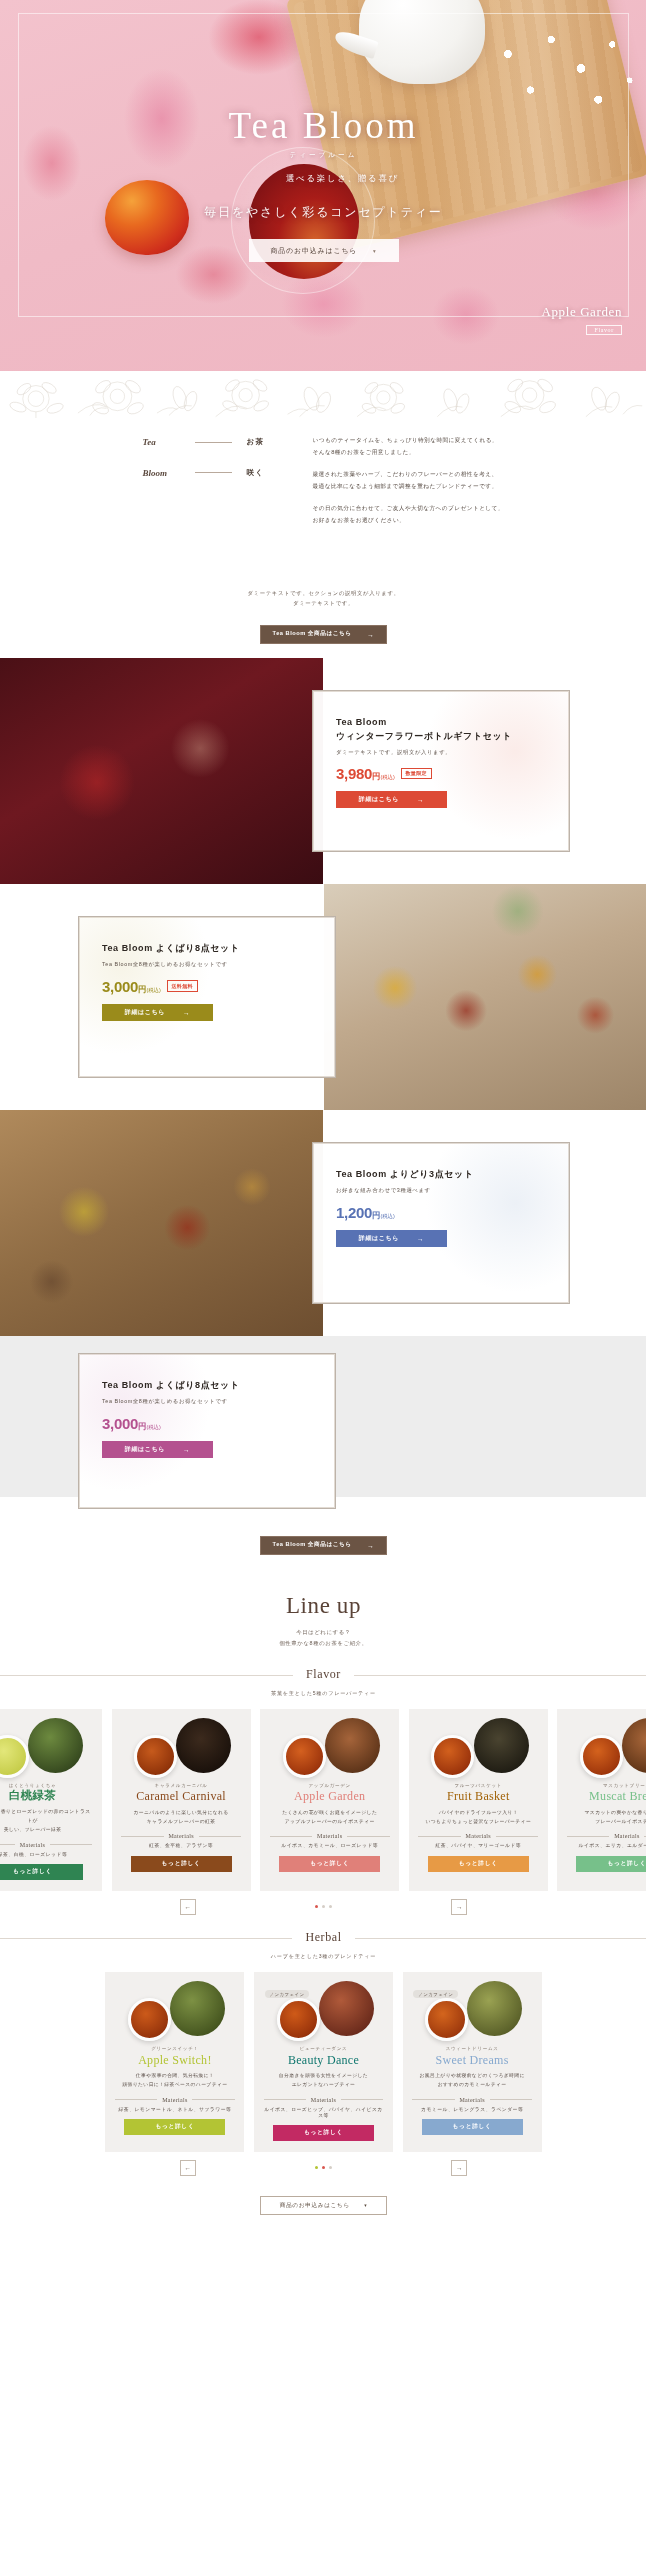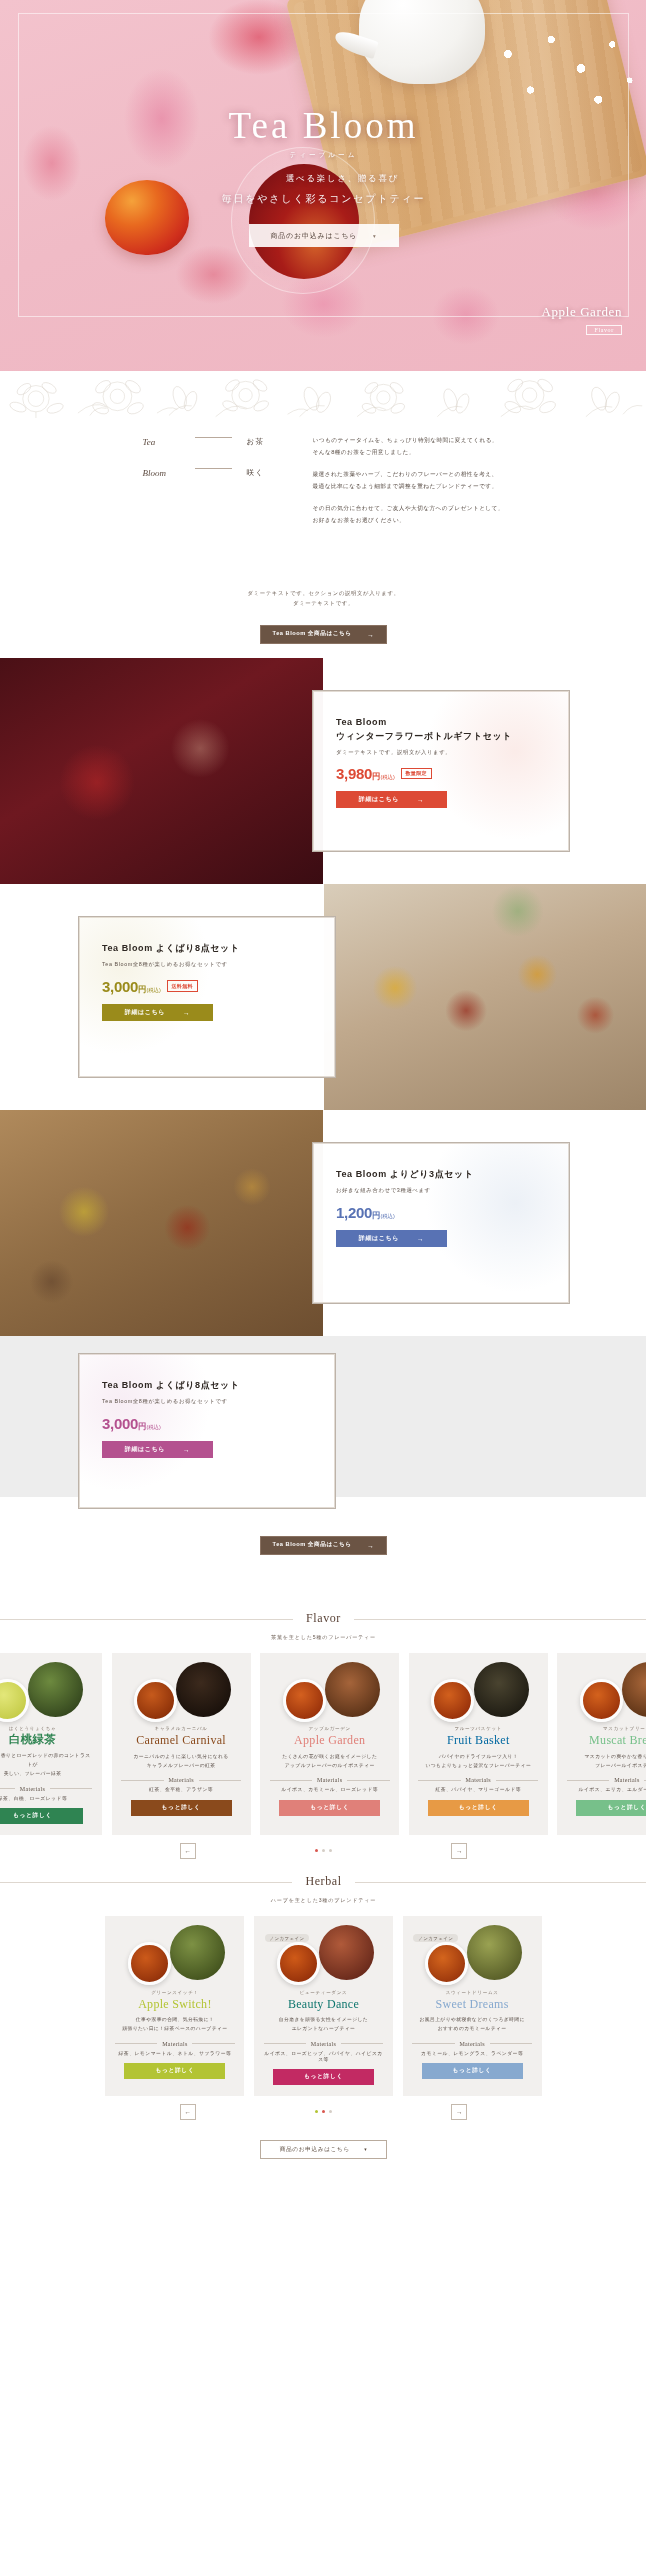--- a/index.html
+++ b/index.html
@@ -142,22 +142,22 @@
   }
   .hero-lead1 {
     margin-top: 13px;
     font-size: 8.4px;
     letter-spacing: 1.8px;
     color: #ffffff;
     text-shadow: 0 0.6px 4.8px rgba(90,20,40,0.55);
     margin-left: 38px;
   }
   .hero-lead2 {
-    margin-top: 8px;
-    font-size: 10px;
+    margin-top: 20px;
+    font-size: 12px;
     letter-spacing: 1.8px;
     color: rgba(255,255,255,0.95);
     text-shadow: 0 0.6px 4.8px rgba(90,20,40,0.6);
   }
   .hero-cta {
     margin: 18px auto 0;
     width: 150px; height: 23px;
     background: rgba(255,255,255,0.9);
     display: flex; align-items: center; justify-content: center; gap: 15.6px;
     font-size: 6.9px; letter-spacing: 0.9px; color: #4b3a31;
@@ -195,22 +195,23 @@
   
   .intro {
     width: 647px;
     padding: 17px 0 26px;
     display: flex;
     justify-content: center;
     gap: 32px;
   }
   .intro-terms { width: 138px; padding-top: 2.4px; }
   .term-row {
-    display: flex; gap: 15px;
+    display: flex; align-items: center; gap: 15px;
     margin-bottom: 20.4px;
+    font-weight: bold;
   }
   .term-en {
     font-family: "Liberation Serif", "DejaVu Serif", serif;
     font-style: italic;
     font-size: 9px;
     color: #5d4b40;
     width: 37px;
   }
   .term-rule { flex: 1; height: 0.6px; background: #b9a99c; max-width: 37px; }
   .term-jp { font-size: 7.5px; color: #4b3d34; letter-spacing: 1.2px; }
@@ -680,20 +681,24 @@
 </div>
 
 <div style="padding:23px 0 6px;">
   <div class="btn-brown">
     <span>Tea Bloom 全商品はこちら</span>
     <span class="arr">→</span>
   </div>
 </div>
 
 <section class="lineup">
+  <div class="sec-head">
+    <div class="sec-title-plain">Line up</div>
+    <div class="sec-sub">今日はどれにする？<br>個性豊かな8種のお茶をご紹介。</div>
+  </div>
 
   <div class="cat-head">
     <div class="rule"></div>
     <span class="cat-name">Flavor</span>
   </div>
   <div class="cat-sub">茶葉を主とした5種のフレーバーティー</div>
 
   <div class="card-strip flavor">
 
     <div class="tea-card">
@@ -752,21 +757,21 @@
         <span>もっと詳しく</span>
       </div>
     </div>
 
     <div class="tea-card">
       <div class="tea-media">
         <div class="leaf-circle" style="background:radial-gradient(circle at 45% 38%, #4a4430, #201d14 75%);"></div>
         <div class="cup-circle" style="background:radial-gradient(circle at 40% 35%, #d2601d, #952f0a 80%);"></div>
       </div>
       <div class="tea-kana">フルーツバスケット</div>
-      <div class="tea-name serif" style="color:#0369a1;">Fruit Basket</div>
+      <div class="tea-name serif" style="color:#a16207;">Fruit Basket</div>
       <div class="tea-desc">パパイヤのドライフルーツ入り！<br>いつもよりちょっと贅沢なフレーバーティー</div>
       <div class="mat-head">
         <span class="ln"></span>
         <span class="lbl">Materials</span>
         <span class="ln"></span>
       </div>
       <div class="mat-body">紅茶、パパイヤ、マリーゴールド等</div>
       <div class="tea-btn" style="background:#e79a45;">
         <span>もっと詳しく</span>
       </div>

